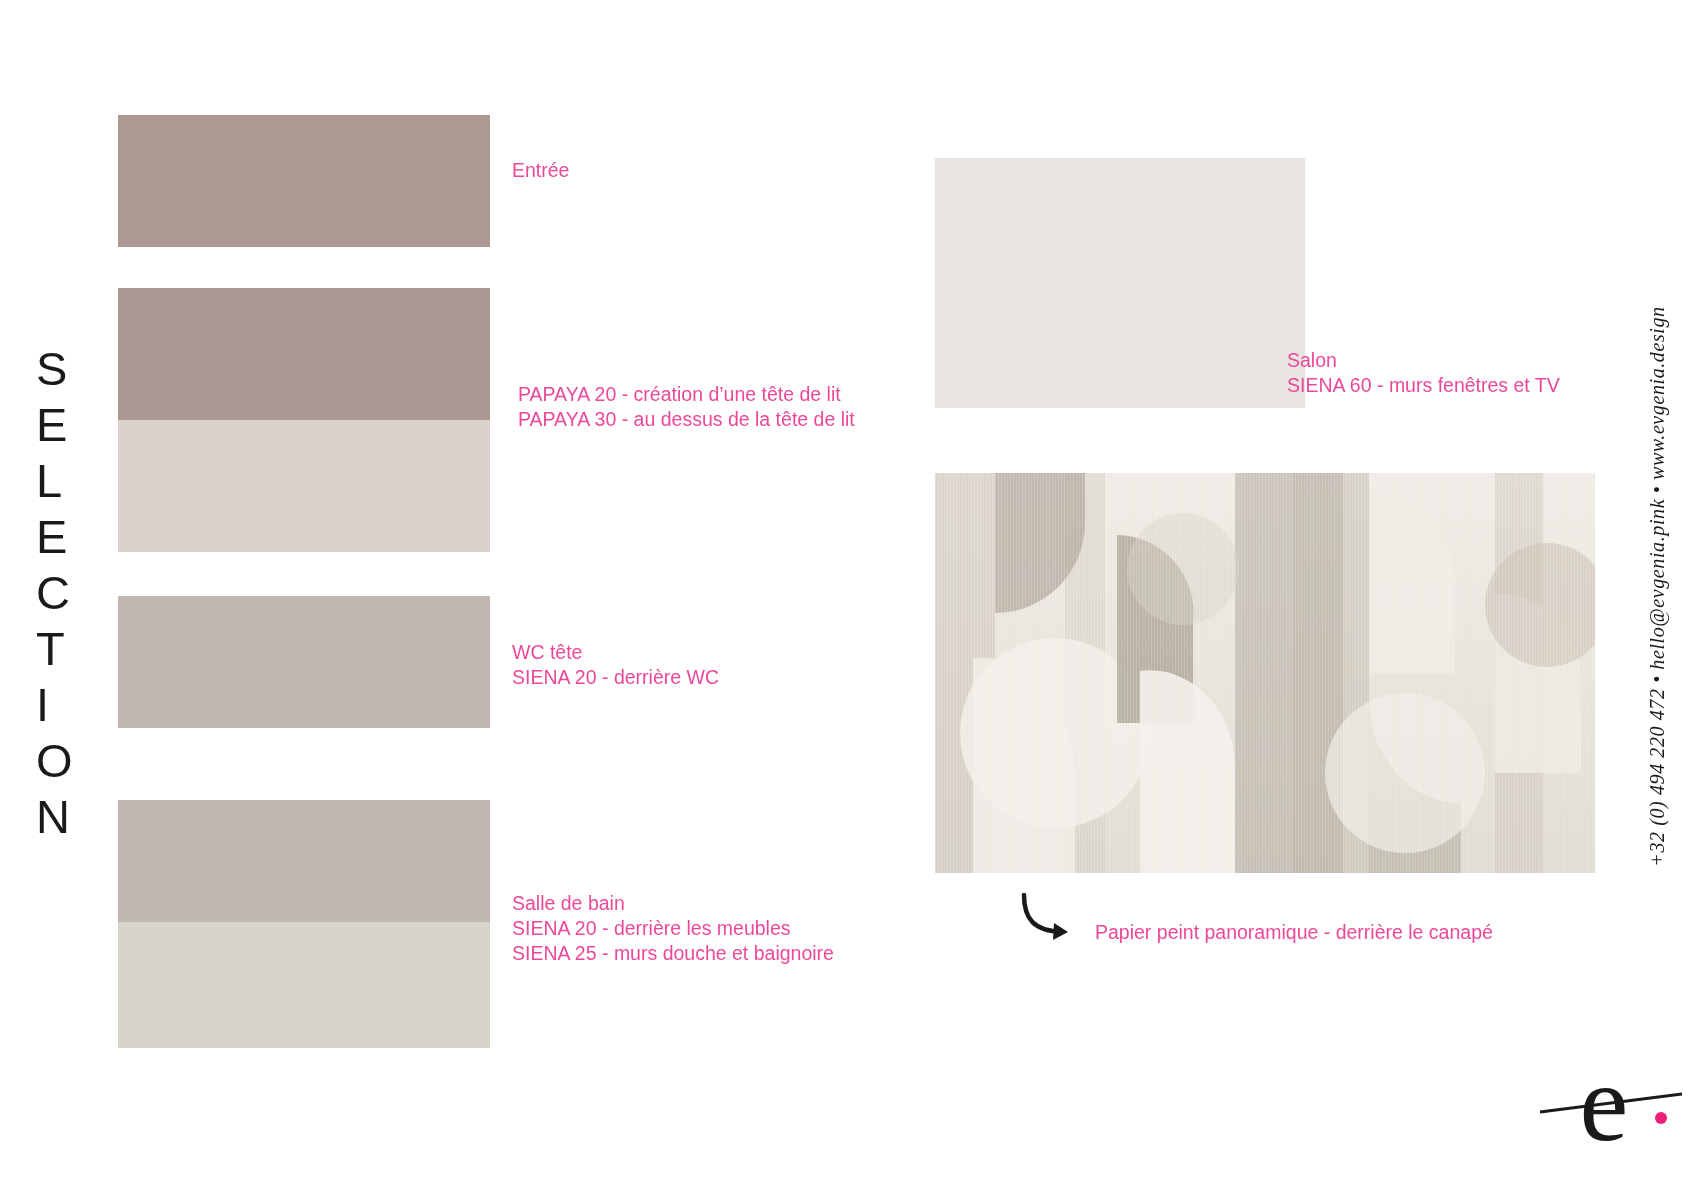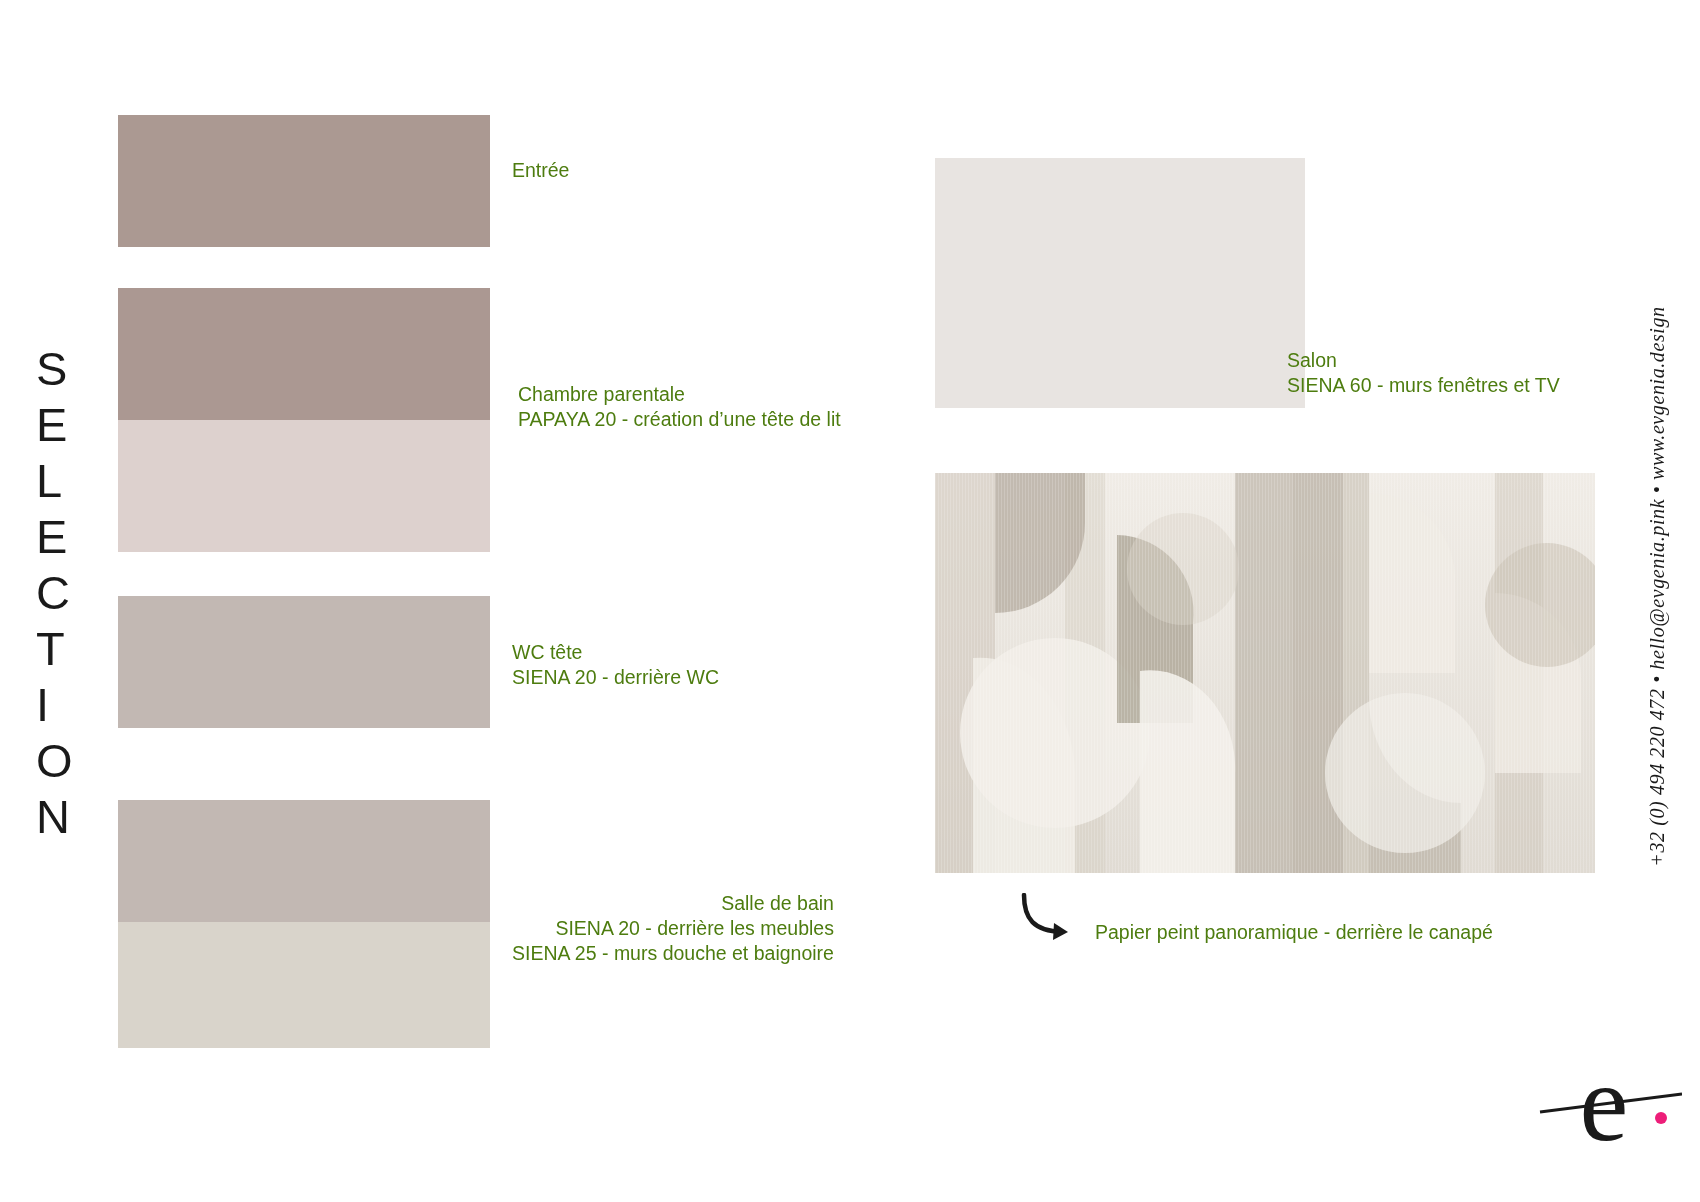--- a/index.html
+++ b/index.html
@@ -40,21 +40,21 @@
   .swatch {
     position: absolute;
     left: 118px;
   }
 
   
   .label-block {
     position: absolute;
     font-size: 19.5px;
     line-height: 25px;
-    color: #4d7c0f;
+    color: #ec4899;
     font-family: "Liberation Sans", sans-serif;
     white-space: nowrap;
   }
   .label-block .line { display: block; }
 
   
   #salon-swatch {
     position: absolute;
     left: 935px;
     top: 158px;
@@ -146,30 +146,30 @@
 <div class="swatch" style="left: 118px; top: 420px; width: 372px; height: 132px; background: rgb(221, 209, 206);"></div>
 <div class="swatch" style="left: 118px; top: 596px; width: 372px; height: 132px; background: rgb(194, 184, 179);"></div>
 <div class="swatch" style="left: 118px; top: 800px; width: 372px; height: 122px; background: rgb(194, 184, 179);"></div>
 <div class="swatch" style="left: 118px; top: 922px; width: 372px; height: 126px; background: rgb(217, 212, 203);"></div>
 
 <div class="label-block" style="left: 512px; top: 158px;">
   <span class="line">Entrée</span>
 </div>
 
 <div class="label-block" style="left: 518px; top: 382px;">
-  <span class="line">Chambre parentale</span>
   <span class="line">PAPAYA 20 - création d’une tête de lit</span>
+  <span class="line">PAPAYA 30 - au dessus de la tête de lit</span>
 </div>
 
 <div class="label-block" style="left: 512px; top: 640px;">
   <span class="line">WC tête</span>
   <span class="line">SIENA 20 - derrière WC</span>
 </div>
 
-<div class="label-block" style="left: 512px; top: 891px; text-align: right;">
+<div class="label-block" style="left: 512px; top: 891px;">
   <span class="line">Salle de bain</span>
   <span class="line">SIENA 20 - derrière les meubles</span>
   <span class="line">SIENA 25 - murs douche et baignoire</span>
 </div>
 
 <div id="salon-swatch" style="background: rgb(232, 228, 225);"></div>
 
 <div class="label-block" id="salon-label">
   <span class="line">Salon</span>
   <span class="line">SIENA 60 - murs fenêtres et TV</span>

